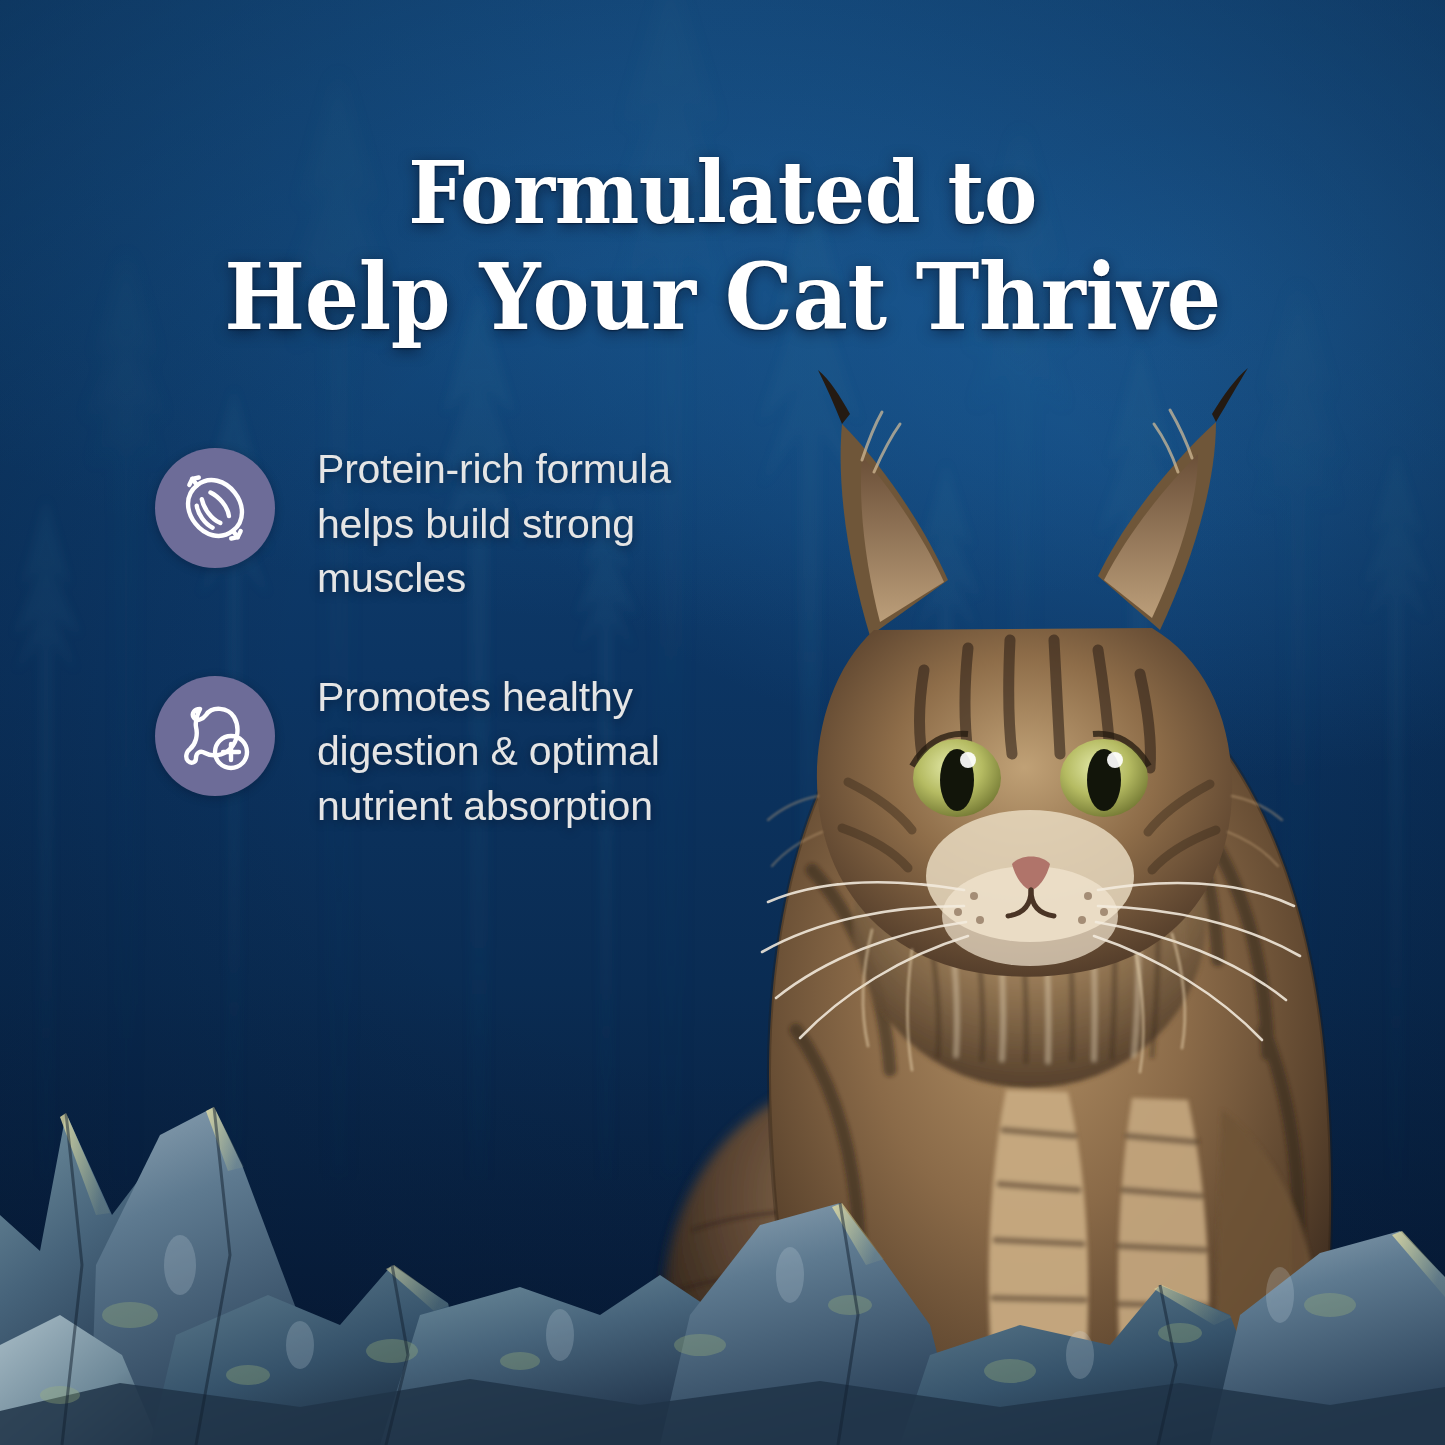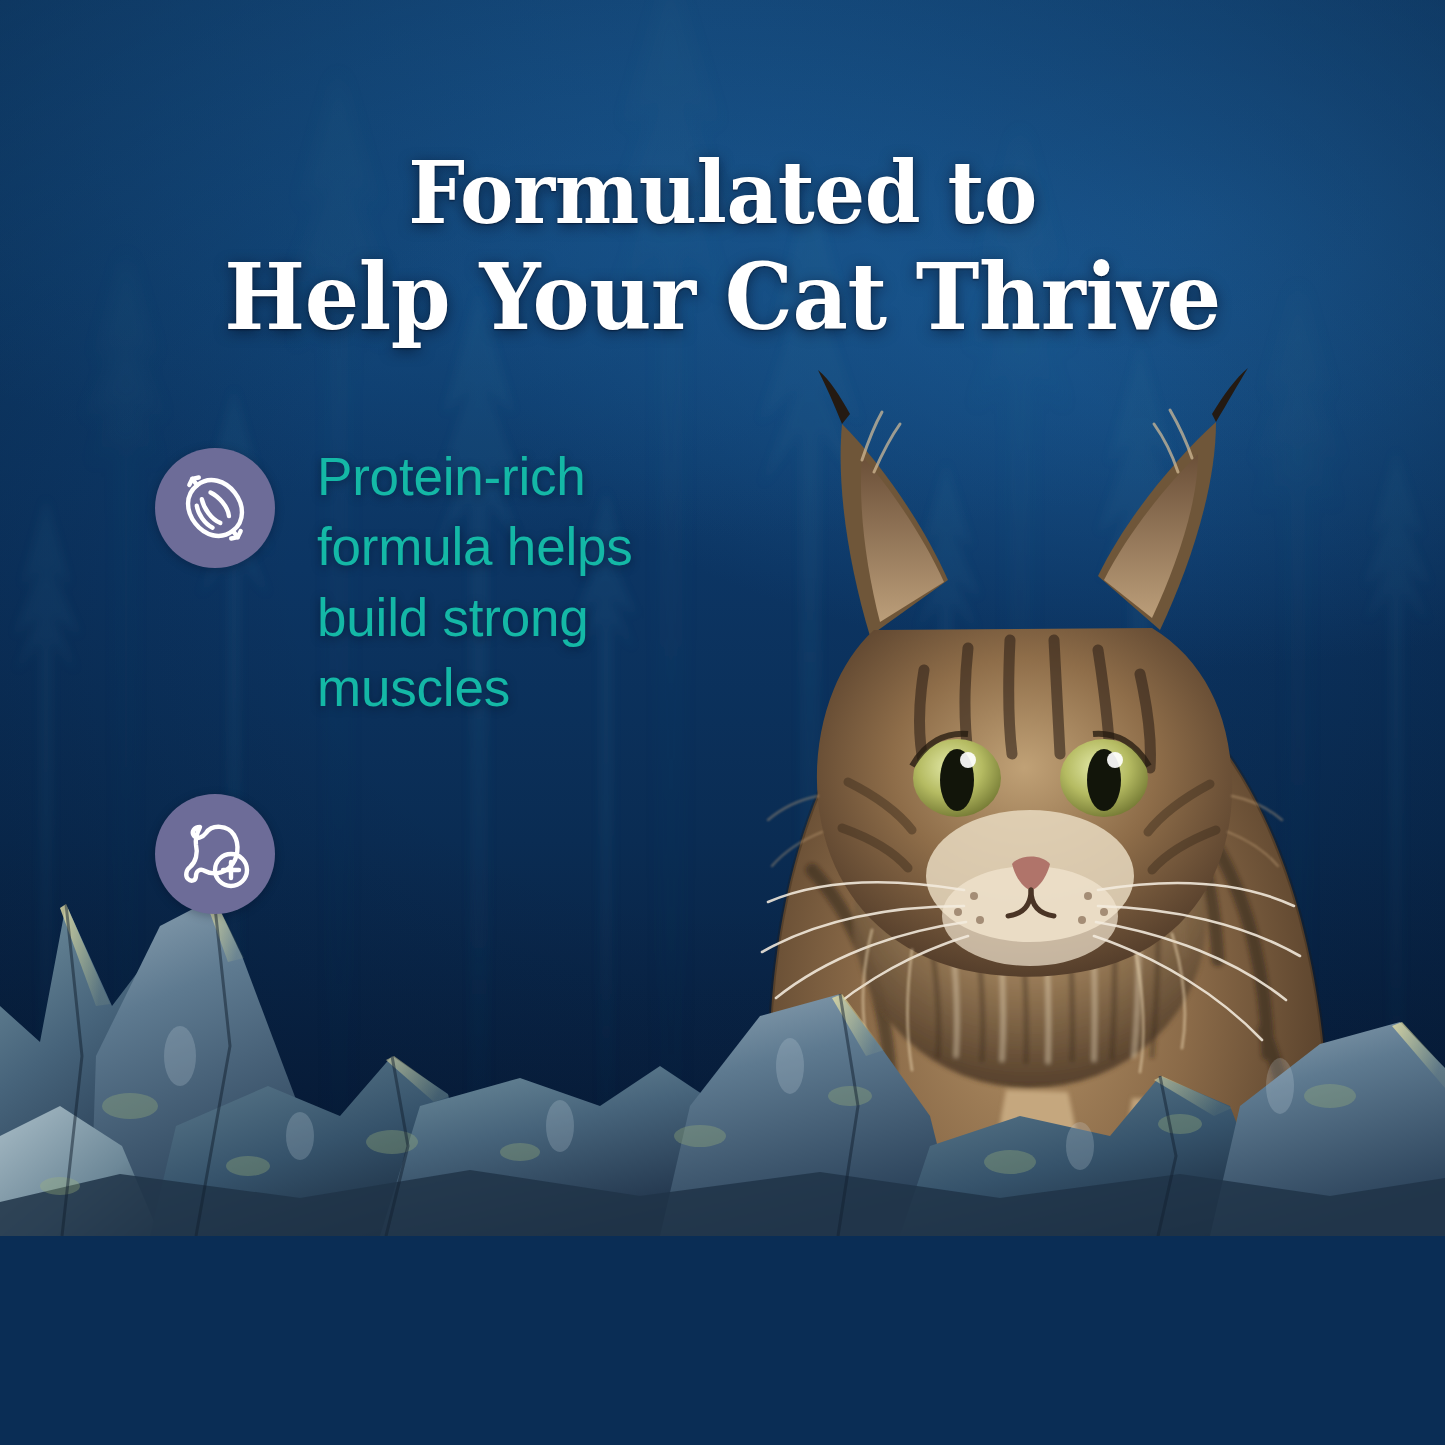--- a/index.html
+++ b/index.html
@@ -5,21 +5,21 @@
 <style>
   html, body {
     margin: 0;
     padding: 0;
     background: #0a2d55;
   }
 
   #stage {
     position: relative;
     width: 1445px;
-    height: 1236px;
+    height: 1445px;
     overflow: hidden;
     font-family: "Liberation Sans", sans-serif;
     background: #0b3b68;
   }
 
   
   .bg-base {
     position: absolute;
     inset: 0;
     background:
@@ -111,23 +111,23 @@
     display: flex;
     align-items: center;
     justify-content: center;
     margin-top: 8px;
     box-shadow: 0 2px 10px rgba(0,8,24,0.28);
   }
   .badge svg { display: block; }
 
   .benefit-text {
     margin-left: 42px;
-    color: #14b8a6;
+    color: #e5e5e5;
     font-family: "Liberation Sans", sans-serif;
-    font-size: 53px;
+    font-size: 41px;
     line-height: 1.33;
     font-weight: 400;
     letter-spacing: -0.2px;
     text-shadow: 0 2px 9px rgba(2,14,34,0.5);
     max-width: 400px;
     padding-top: 2px;
   }
 </style>
 </head>
 <body>
@@ -504,17 +504,18 @@
             <path d="M24 12 C18 12 15 17 18 21 C21 25 27 22 30 18 C36 9 52 10 58 20
                      C64 30 62 44 54 52 C47 59 36 60 29 56 C24 53 20 56 20 61
                      C20 66 15 67 12 64 C9 61 10 55 14 52 C20 47 22 38 20 30
                      C19 24 21 18 24 12 Z"></path>
             <circle cx="55" cy="55" r="16"></circle>
             <line x1="55" y1="47" x2="55" y2="63"></line>
             <line x1="47" y1="55" x2="63" y2="55"></line>
           </svg>
         </span>
       </div>
+      <div class="benefit-text">Promotes healthy digestion &amp; optimal nutrient absorption</div>
     </div>
 
   </div>
 
 </div>
 
 </body></html>

